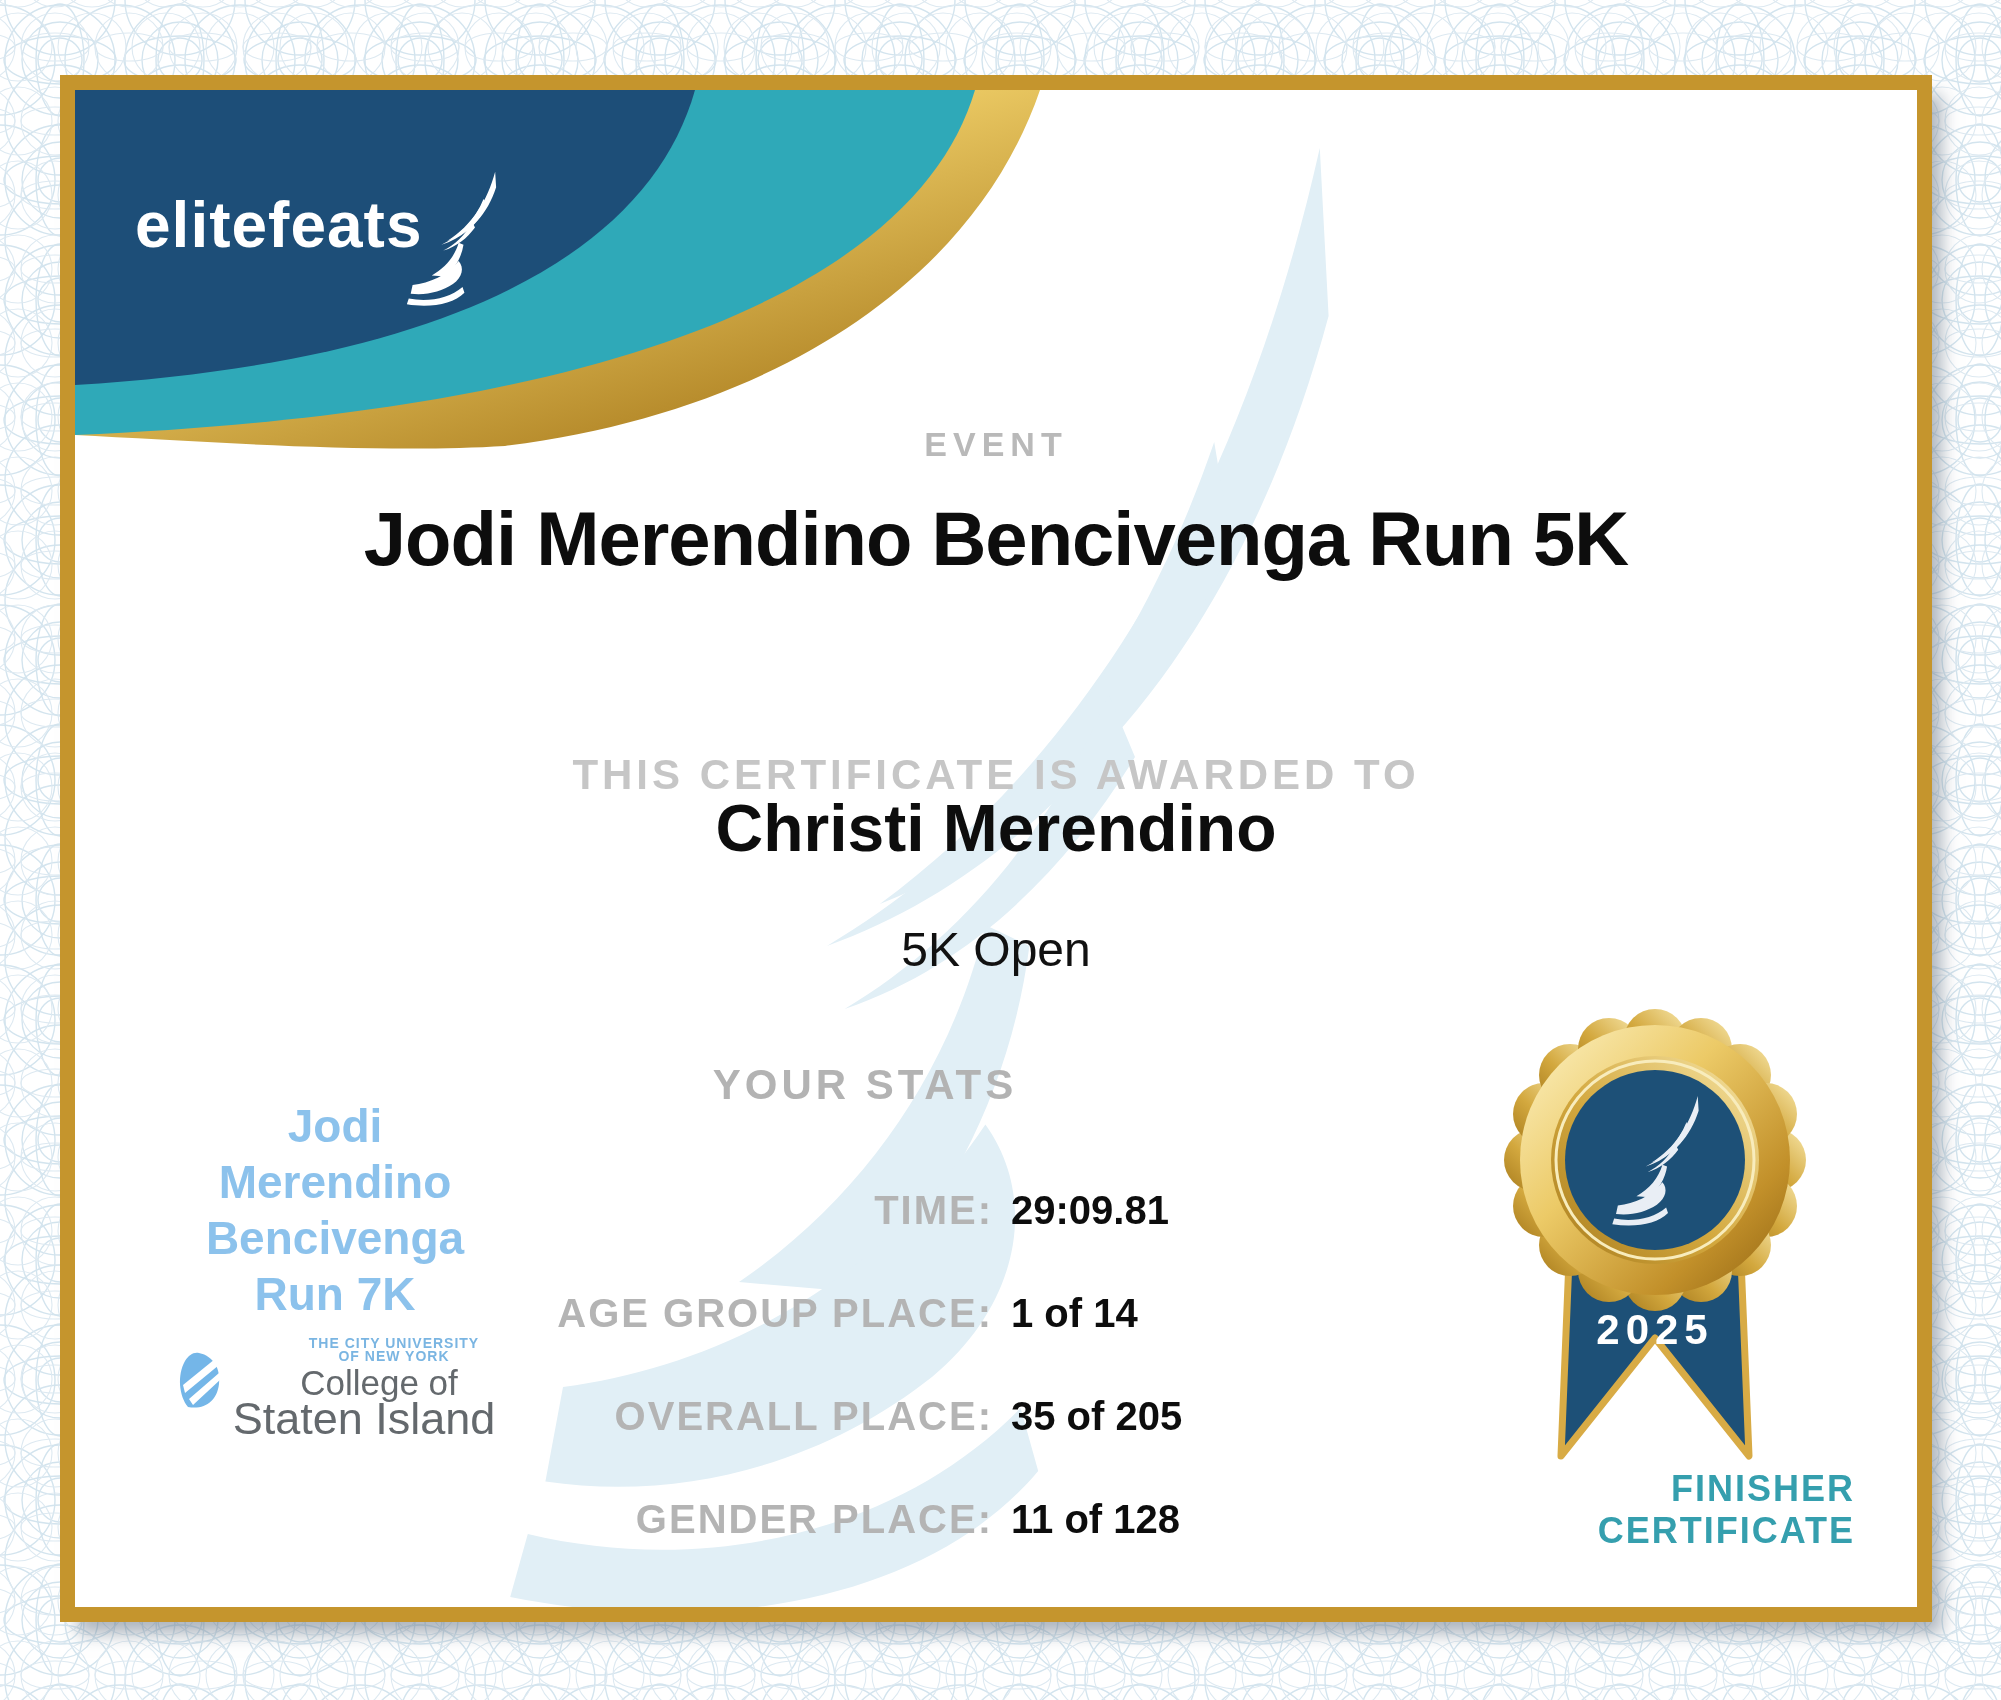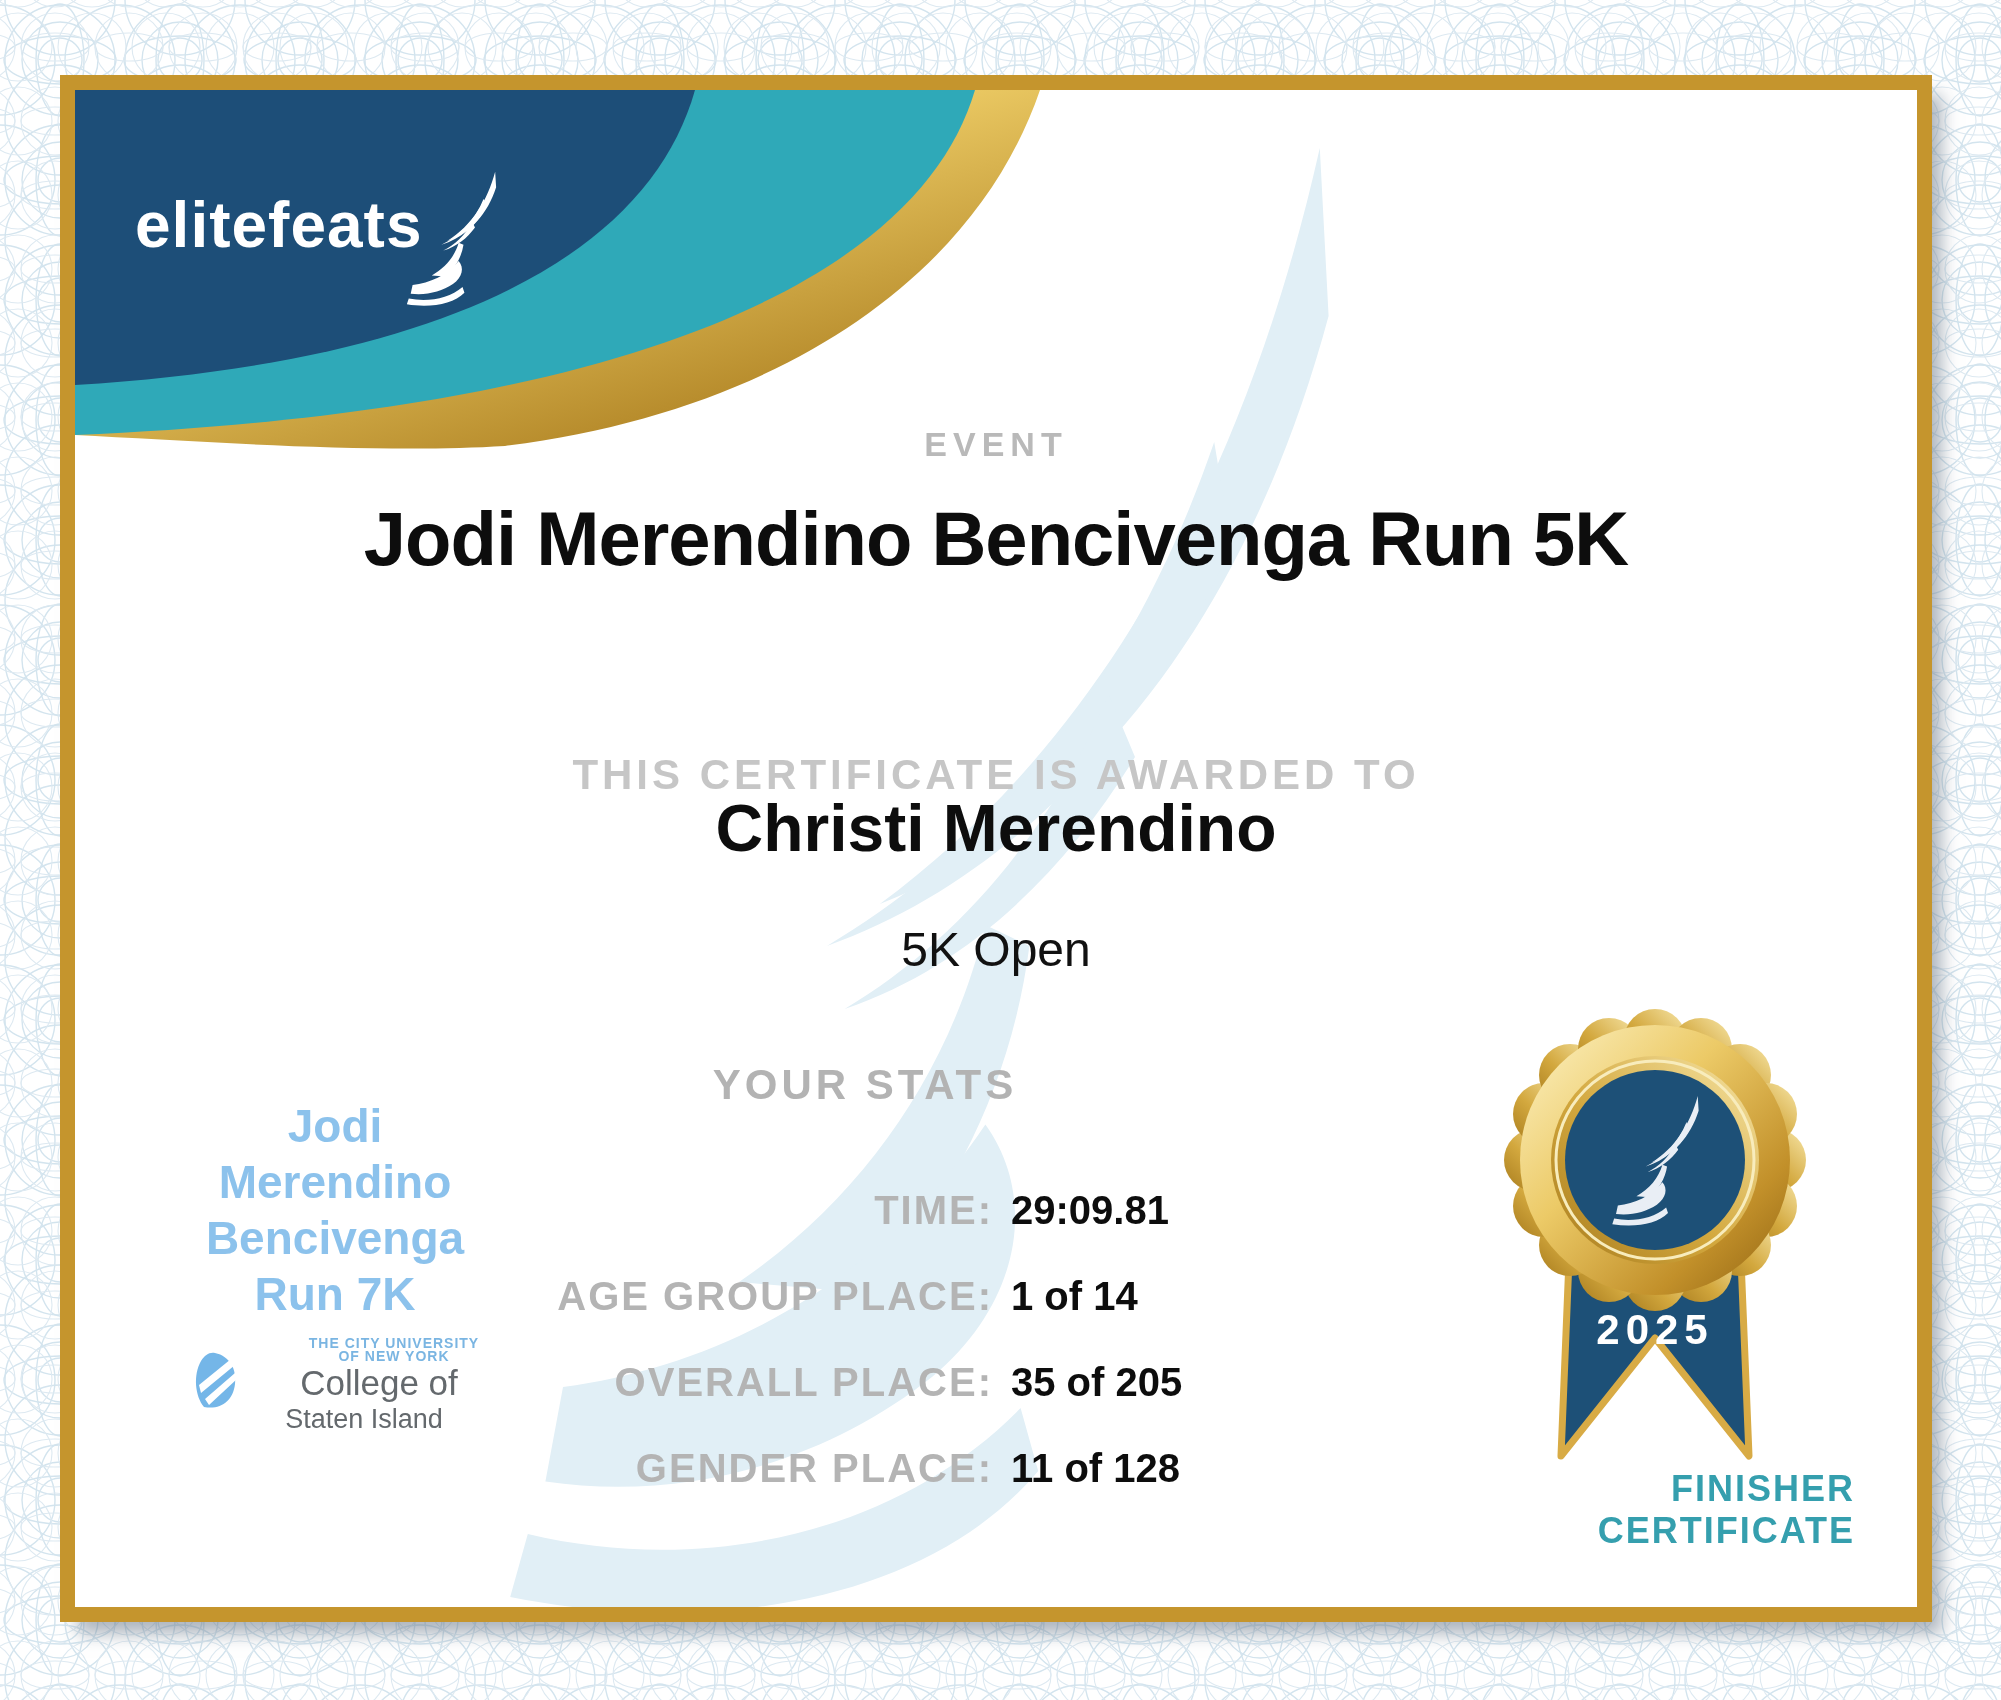--- a/index.html
+++ b/index.html
@@ -27,34 +27,34 @@
   .centered{left:0;right:0;text-align:center;}
   .event-label{top:332px;font-size:34px;line-height:44px;font-weight:700;letter-spacing:6px;color:#b9b9b9;}
   .event-title{top:406px;font-size:76px;line-height:86px;font-weight:700;letter-spacing:-1px;color:#0d0d0d;}
   .award-label{top:662px;font-size:42px;line-height:46px;font-weight:700;letter-spacing:4px;color:#c6c6c6;}
   .recipient{top:699px;font-size:66px;line-height:78px;font-weight:700;color:#0d0d0d;}
   .division{top:830px;font-size:48px;line-height:60px;font-weight:400;color:#111111;}
   .stats-heading{
     left:590px;top:972px;width:400px;text-align:center;
     font-size:42px;line-height:46px;font-weight:700;letter-spacing:4px;color:#b3b3b3;
   }
-  .stats-rows{left:0;top:1096px;width:100%;display:flex;flex-direction:column;gap:38px;}
+  .stats-rows{left:0;top:1096px;width:100%;display:flex;flex-direction:column;gap:55px;}
   .stat-row{display:flex;align-items:baseline;font-size:40px;line-height:48px;}
   .stat-label{width:918px;text-align:right;font-weight:600;letter-spacing:2px;color:#b4b4b4;}
   .stat-value{margin-left:18px;font-weight:700;color:#0d0d0d;}
   .event-logo{
     left:60px;top:1008px;width:400px;text-align:center;
     font-size:46px;line-height:56px;font-weight:700;color:#8cc2ec;
   }
   .csi{left:60px;top:1247px;width:400px;display:flex;justify-content:center;align-items:flex-start;}
   .csi-icon{margin-top:14px;margin-right:8px;flex:0 0 auto;}
   .csi-text{text-align:center;}
   .csi-university{font-size:14px;line-height:13px;font-weight:700;letter-spacing:1px;color:#7ab5e2;margin-left:60px;}
   .csi-name1{font-size:35px;line-height:36px;font-weight:500;color:#64696d;margin-left:30px;margin-top:2px;}
-  .csi-name2{font-size:27px;line-height:36px;font-weight:500;color:#64696d;}
+  .csi-name2{font-size:45px;line-height:36px;font-weight:500;color:#64696d;}
   .badge-svg{left:1415px;top:900px;}
   .badge-year{
     left:1480px;top:1216px;width:200px;text-align:center;
     font-size:42px;line-height:48px;font-weight:700;letter-spacing:6px;color:#ffffff;
   }
   .badge-caption{
     left:1380px;top:1378px;width:400px;text-align:right;
     font-size:36px;line-height:42px;font-weight:700;letter-spacing:2px;color:#359fae;
   }
 </style>

